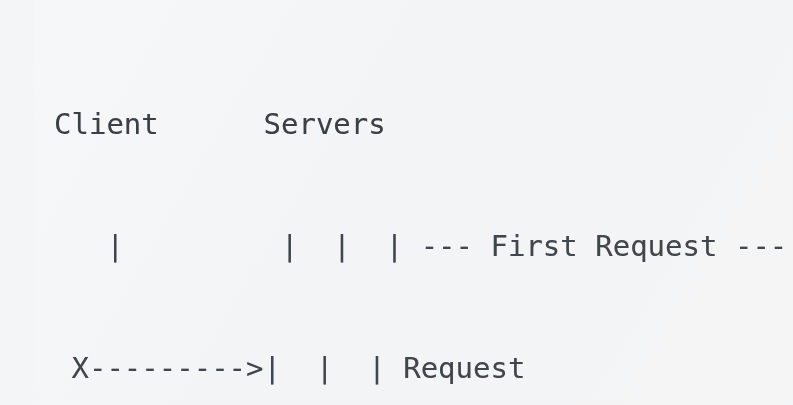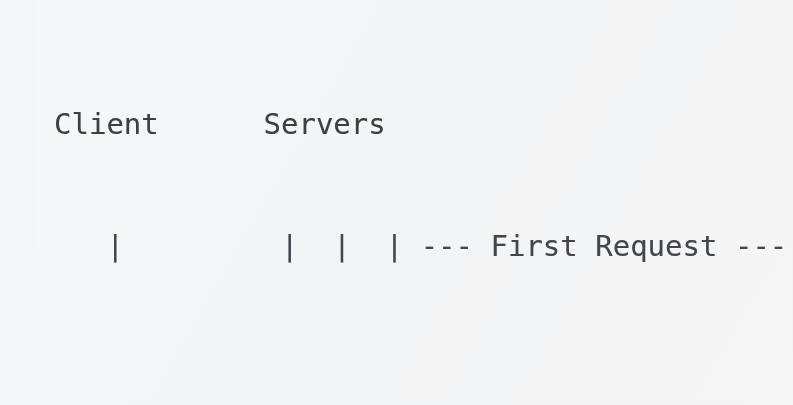--- a/index.html
+++ b/index.html
@@ -49,20 +49,21 @@
     text-shadow: 0 0 0.5px rgba(65,70,76,0.35);
   }
 </style>
 </head>
 <body>
 
 <div id="diagram-canvas">
   <div class="ascii-grid">
     <span class="ascii-row row-header">Client      Servers</span>
     <span class="ascii-row">   |         |  |  | --- First Request ---</span>
+    <span class="ascii-row"> X---------&gt;|  |  | Request</span>
     
     
     
     
     
     
   </div>
 </div>
 
 </body></html>

